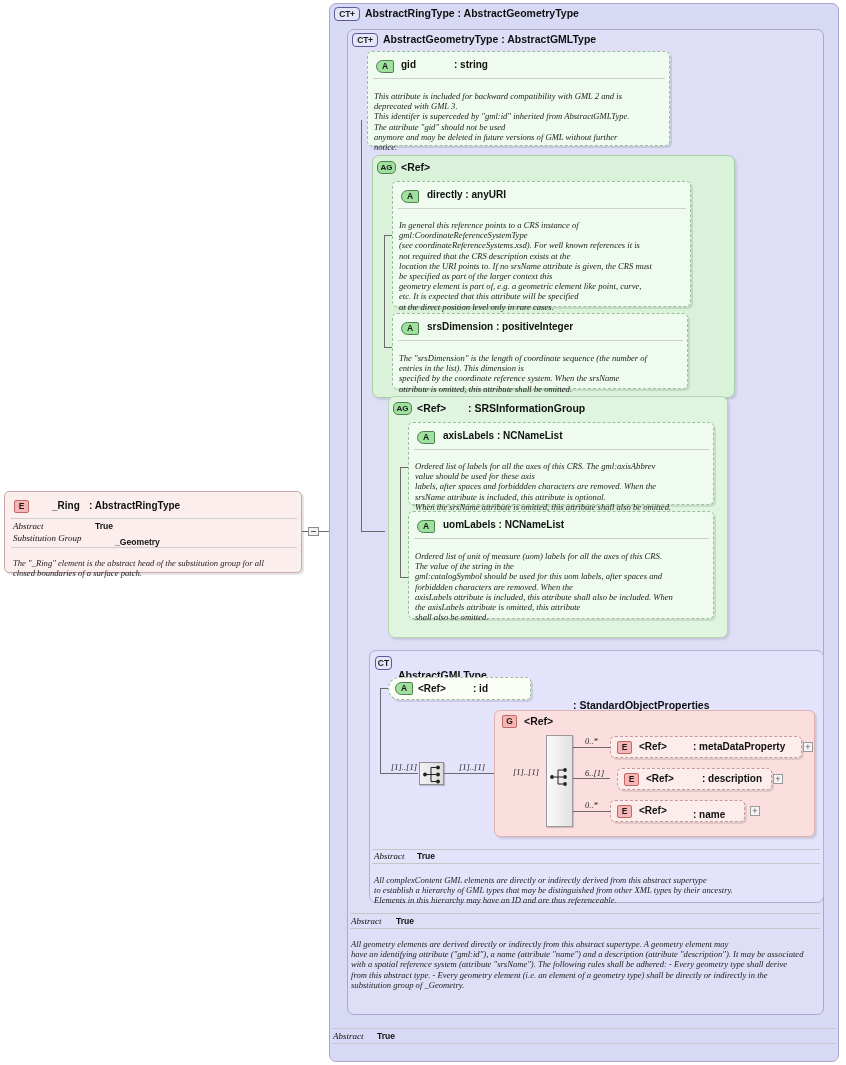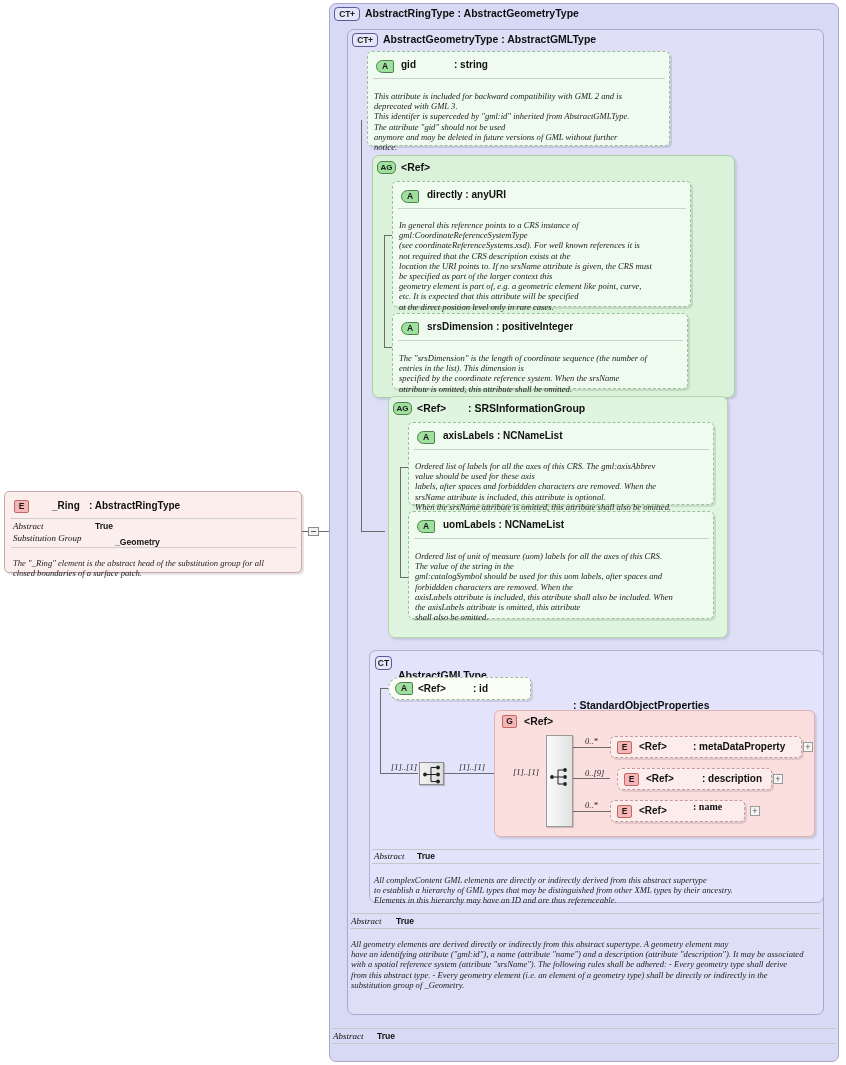--- a/index.html
+++ b/index.html
@@ -416,33 +416,33 @@
   <div class="hline" style="left:573px; top:811px; width:37px;"></div>
 
   <span class="card-mult" style="left:585px; top:736px;">0..*</span>
   <div class="pink-card" style="left:610px; top:736px; width:192px; height:22px;">
     <span class="badge badge-e" style="position:absolute; left:6px; top:4px;">E</span>
     <span class="card-title" style="left:28px; top:4px;">&lt;Ref&gt;</span>
     <span class="card-title" style="left:82px; top:4px;">: metaDataProperty</span>
   </div>
   <div class="plusbox" style="left:803px; top:742px;">+</div>
 
-  <span class="card-mult" style="left:585px; top:768px;">0..[9]</span>
+  <span class="card-mult" style="left:585px; top:768px;">6..[1]</span>
   <div class="pink-card" style="left:617px; top:768px; width:155px; height:22px;">
     <span class="badge badge-e" style="position:absolute; left:6px; top:4px;">E</span>
     <span class="card-title" style="left:28px; top:4px;">&lt;Ref&gt;</span>
     <span class="card-title" style="left:84px; top:4px;">: description</span>
   </div>
   <div class="plusbox" style="left:773px; top:774px;">+</div>
 
   <span class="card-mult" style="left:585px; top:800px;">0..*</span>
   <div class="pink-card" style="left:610px; top:800px; width:135px; height:22px;">
     <span class="badge badge-e" style="position:absolute; left:6px; top:4px;">E</span>
     <span class="card-title" style="left:28px; top:4px;">&lt;Ref&gt;</span>
-    <span class="card-title" style="left:82px; top:0;font-family:Liberation Serif, serif;">: name</span>
+    <span class="card-title" style="left:82px; top:8px;">: name</span>
   </div>
   <div class="plusbox" style="left:750px; top:806px;">+</div>
 
   <div class="sep" style="left:372px; top:849px; width:448px;"></div>
   <span class="prop-label" style="left:374px; top:851px;">Abstract</span>
   <span class="prop-val" style="left:417px; top:851px;">True</span>
   <div class="sep" style="left:372px; top:863px; width:448px;"></div>
   <span class="anno" style="left:374px; top:866px; width:444px;">All complexContent GML elements are directly or indirectly derived from this abstract supertype
 to establish a hierarchy of GML types that may be distinguished from other XML types by their ancestry.
 Elements in this hierarchy may have an ID and are thus referenceable.</span>

